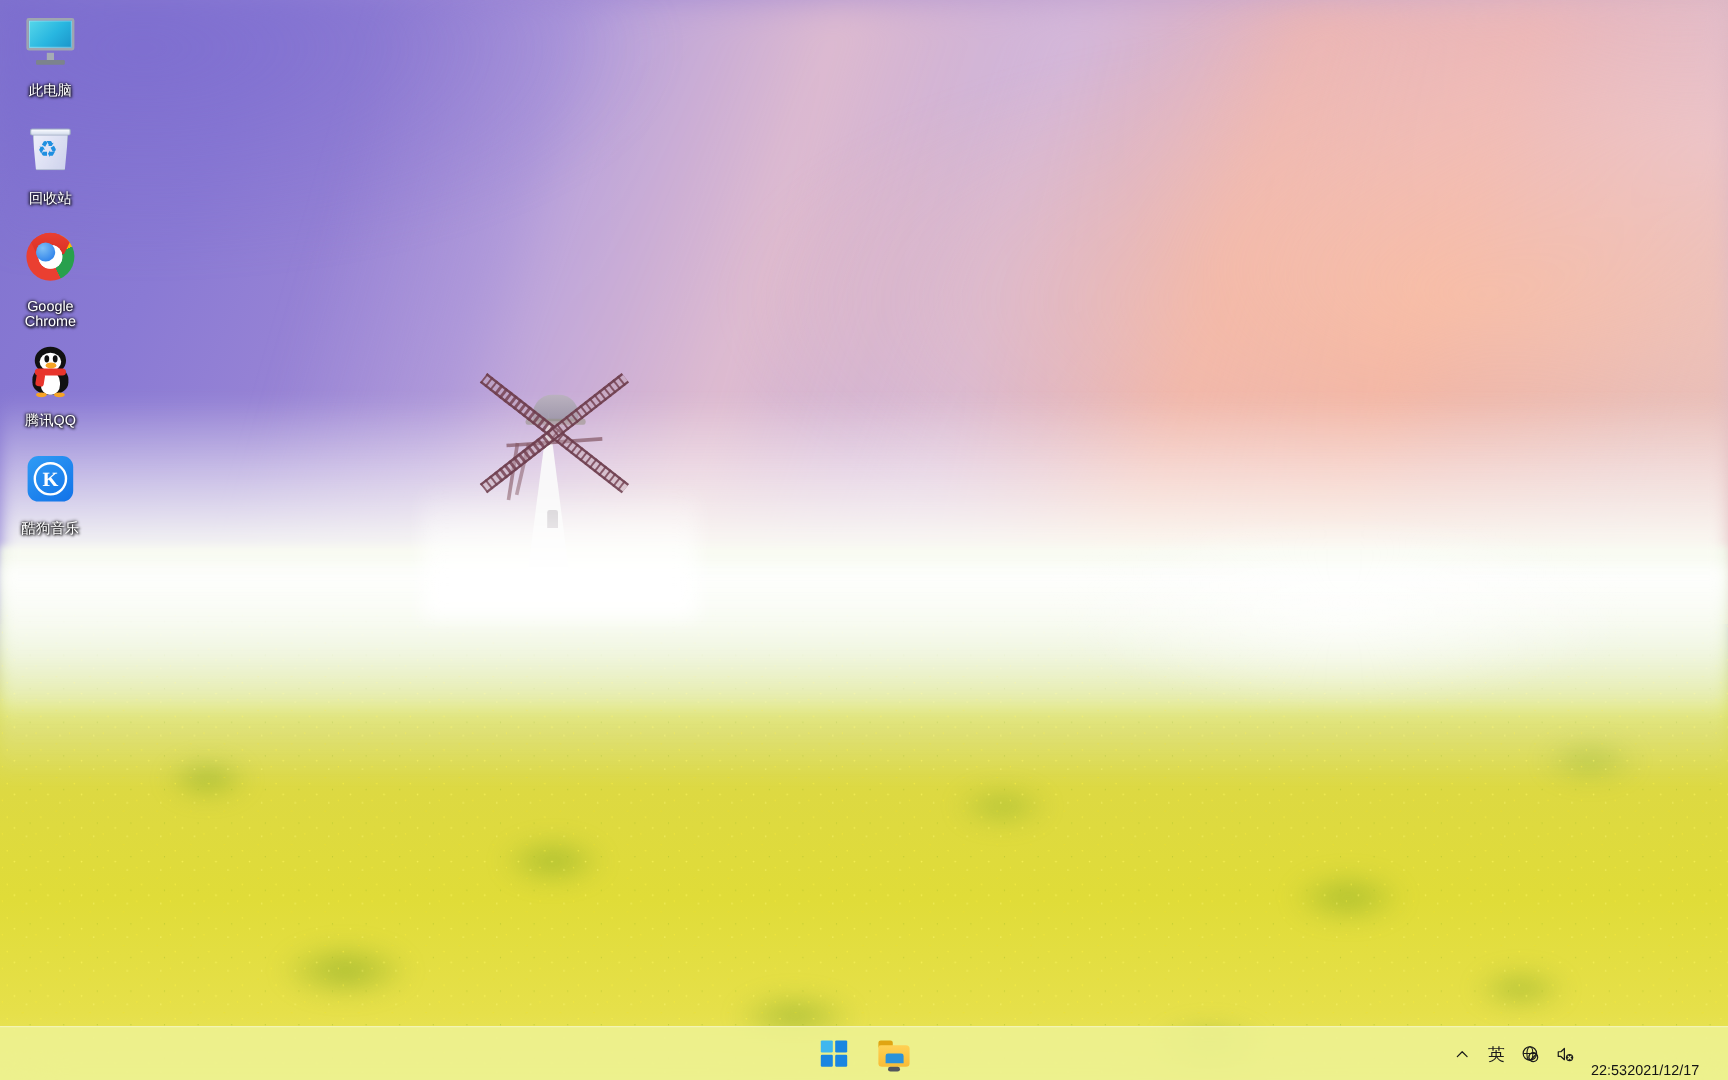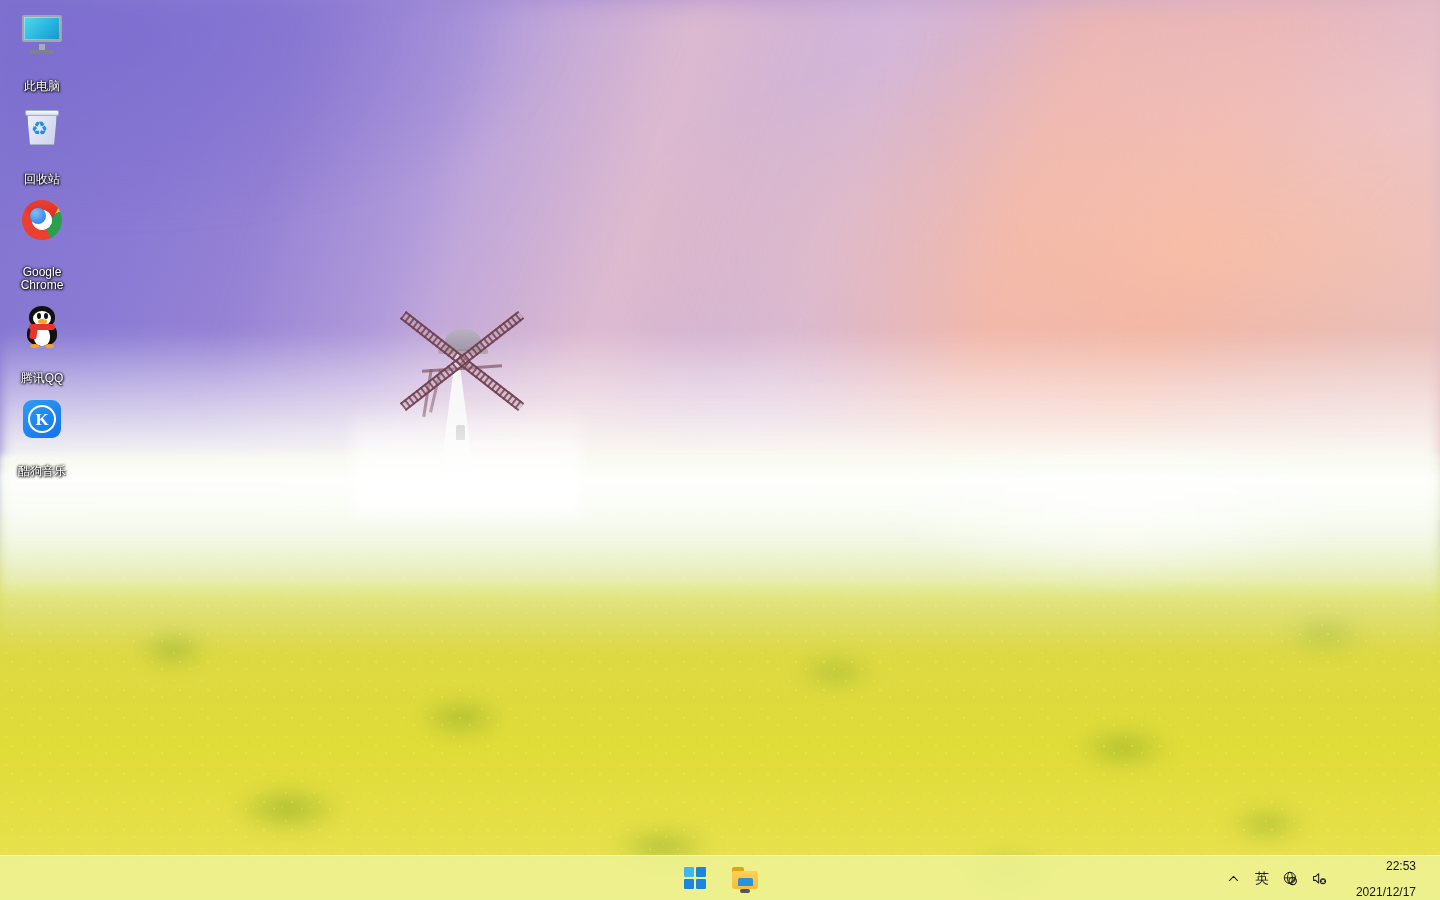--- a/index.html
+++ b/index.html
@@ -197,21 +197,21 @@
     width: 76px; min-height: 84px;
     display: flex; flex-direction: column; align-items: center;
     padding-top: 4px;
     cursor: default;
   }
   .dicon .glyph {
     width: 48px; height: 48px; position: relative;
     display: flex; align-items: center; justify-content: center;
   }
   .dicon .label {
-    margin-top: 22px;
+    margin-top: 11px;
     font-size: 12px; line-height: 13px;
     color: #fff; text-align: center;
     text-shadow: 0 0 3px rgba(0,0,0,.95), 1px 1px 2px rgba(0,0,0,.95), -1px 0 2px rgba(0,0,0,.7);
     width: 76px; word-wrap: break-word;
   }
 
   
   .ic-pc-screen {
     position: absolute; left: 4px; top: 5px; width: 40px; height: 27px;
     background: linear-gradient(135deg, #57d7ea 0%, #28b6e0 55%, #1b94c9 100%);
@@ -309,22 +309,22 @@
     position: absolute; right: 0; top: 0; height: 45px;
     display: flex; align-items: center; gap: 2px; padding-right: 8px;
   }
   .tray-item {
     height: 38px; min-width: 26px; padding: 0 5px;
     display: flex; align-items: center; justify-content: center;
     color: #1b1b1b; font-size: 14px; border-radius: 4px; cursor: default;
   }
   .tray-item svg { display: block; }
   #clock {
-    height: 40px; padding: 0 8px 0 6px; margin-left: 15px;
-    display: flex; flex-direction: column; align-items: flex-end; justify-content: space-between;
+    height: 40px; padding: 0 8px 0 6px; margin-left: 0;
+    display: flex; flex-direction: row; align-items: flex-end; justify-content: center;
     color: #141414; font-size: 12px; line-height: 14px; border-radius: 4px; cursor: default;
   }
   #show-desktop { width: 6px; height: 45px; cursor: default; }
 </style>
 </head>
 <body>
 
 <div id="desktop">
 
   <div class="wall sky"></div>

